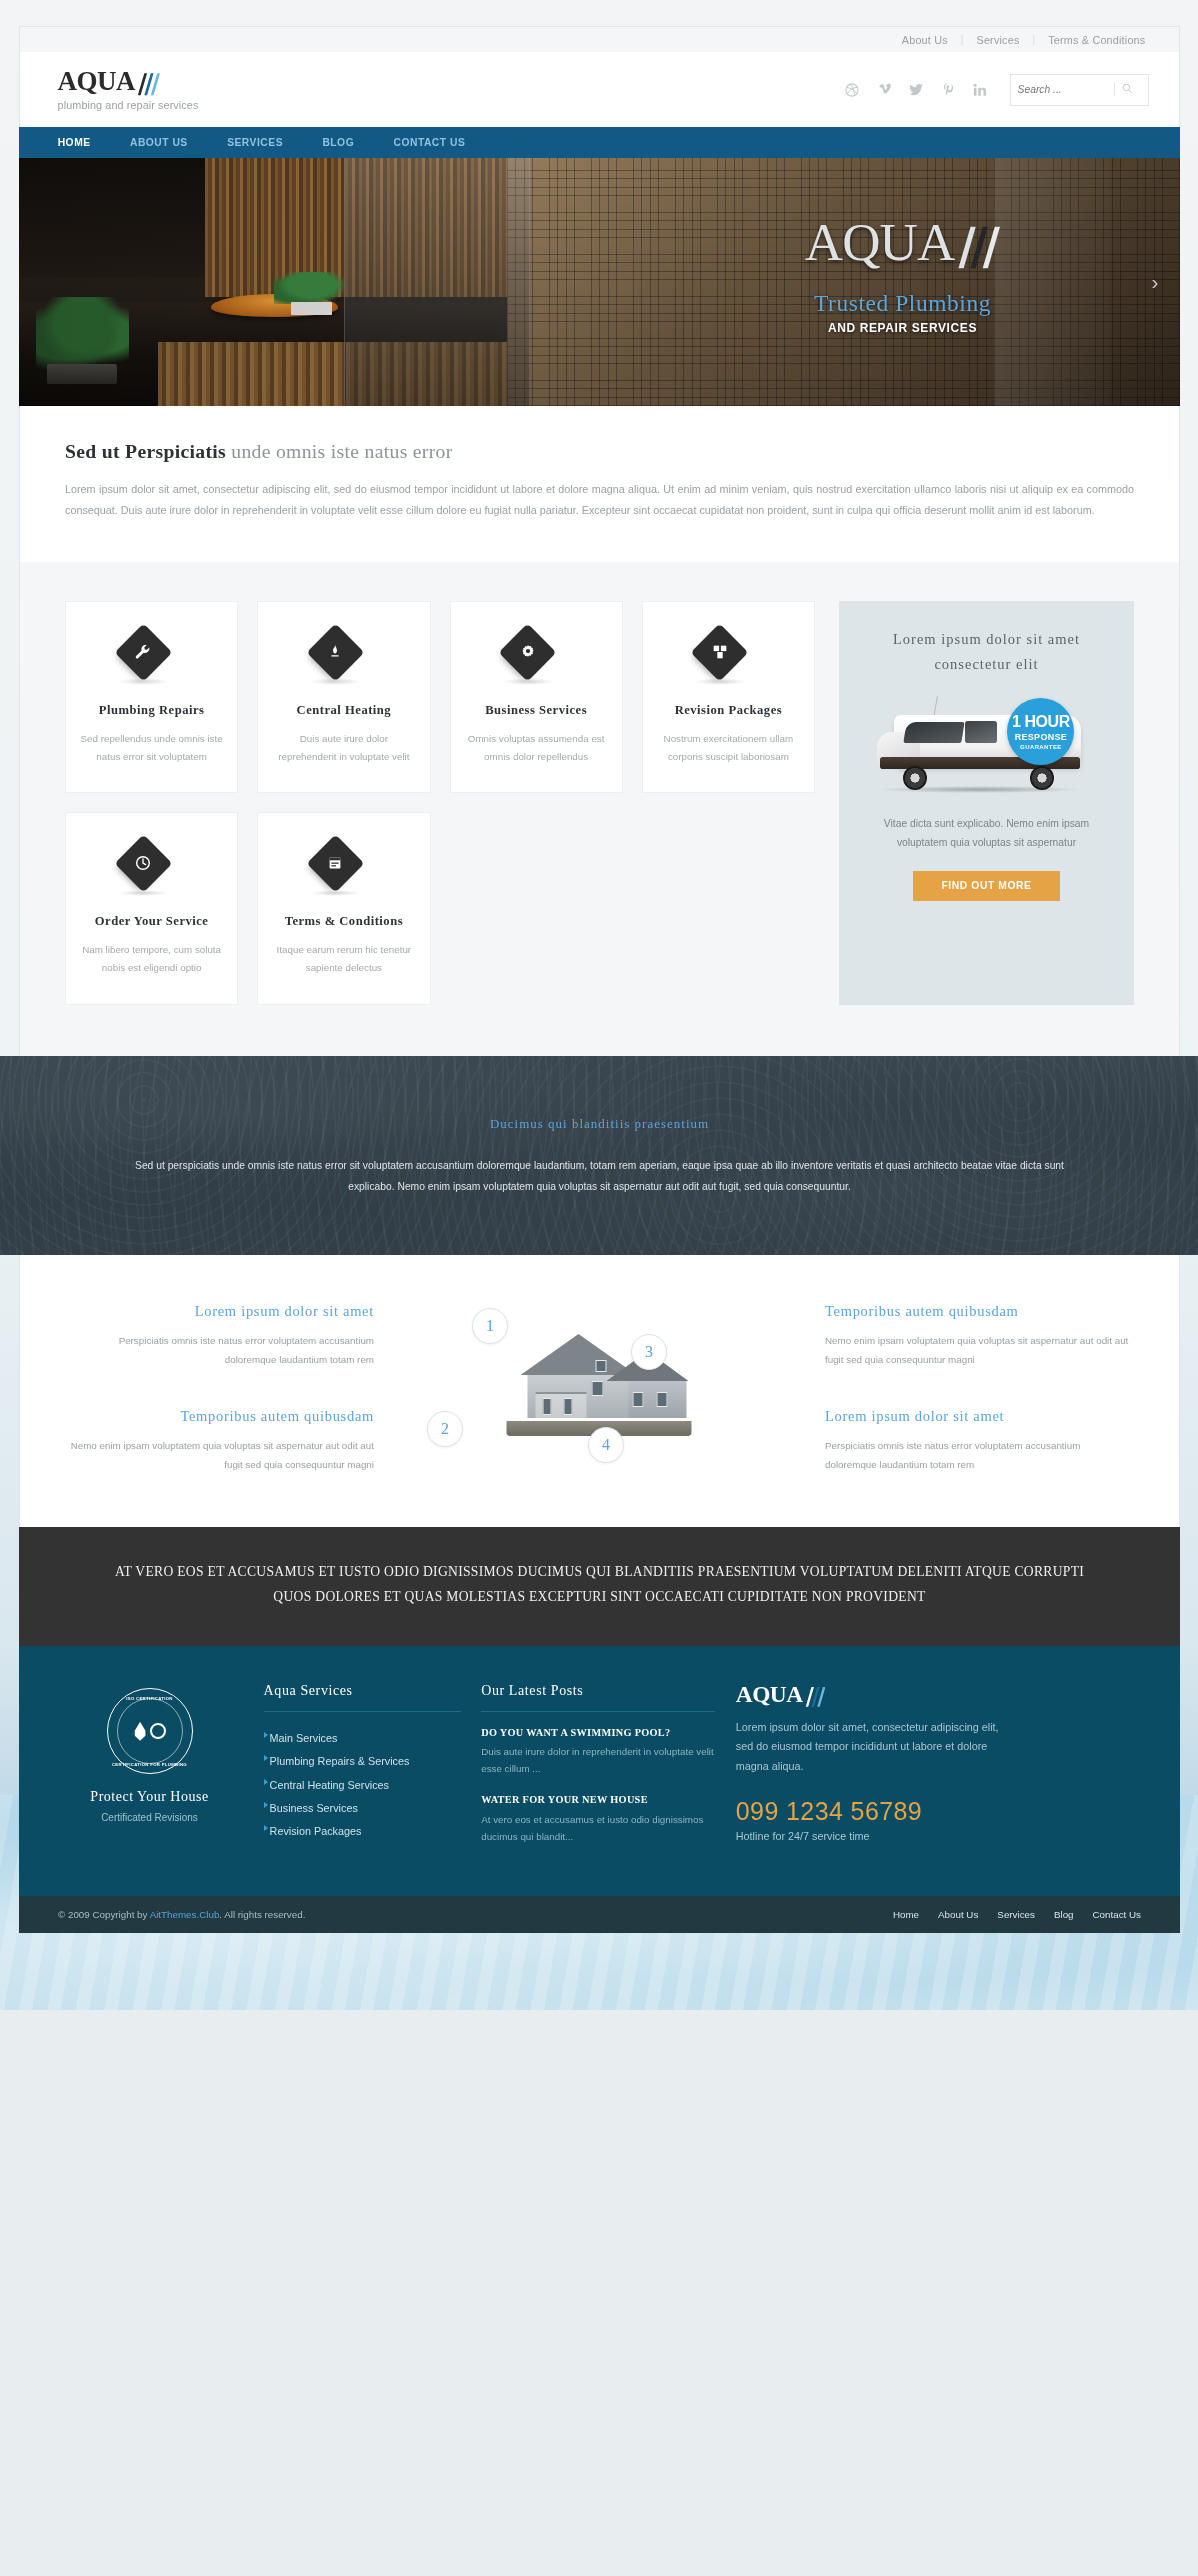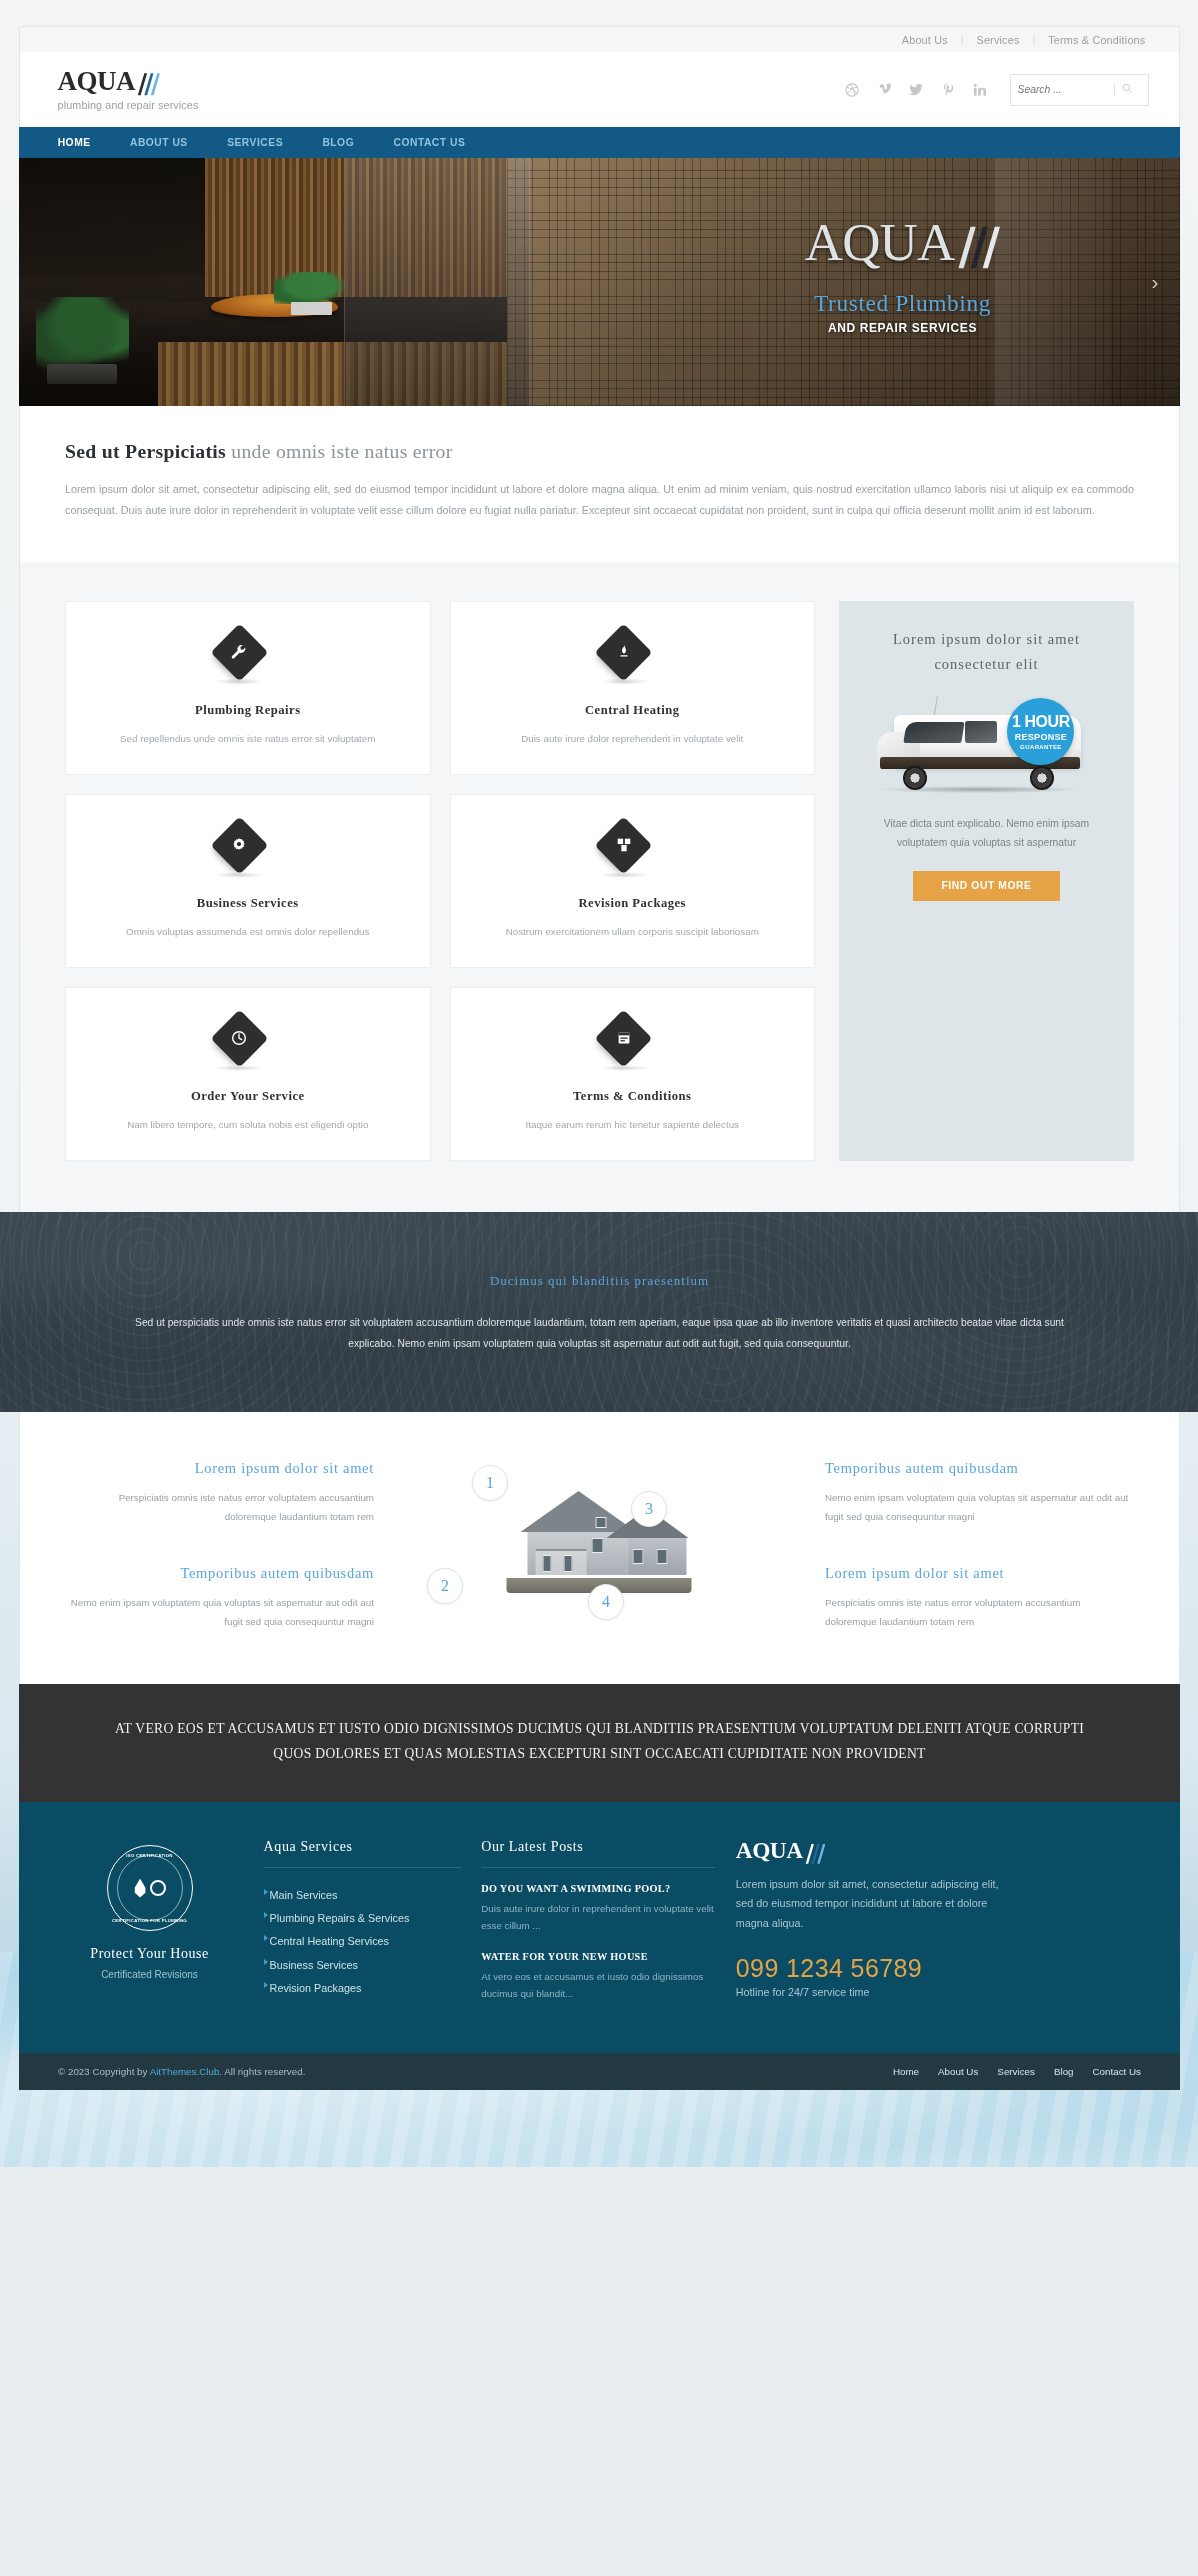--- a/index.html
+++ b/index.html
@@ -273,21 +273,21 @@
     background: #f4f6f7;
     border-left:0.9px solid #e3e6e8;
     border-right:0.9px solid #e3e6e8;
     padding: 39px 45px 51px 45px;
     display: flex;
     gap: 24px;
   }
   .svc-grid {
     flex: 1;
     display: grid;
-    grid-template-columns: repeat(2, 1fr);
+    grid-template-columns: repeat(4, 1fr);
     gap: 19px;
   }
   .svc-card {
     background: #fff;
     border: 0.9px solid #eceeef;
     padding: 24px 13px 26px 13px;
     text-align: center;
   }
   .svc-icon-wrap {
     position: relative;
@@ -1045,21 +1045,21 @@
         </span>
       </div>
       <div class="f-about">Lorem ipsum dolor sit amet, consectetur adipiscing elit, sed do eiusmod tempor incididunt ut labore et dolore magna aliqua.</div>
       <div class="f-phone">099 1234 56789</div>
       <div class="f-phone-sub">Hotline for 24/7 service time</div>
     </div>
   </div>
 
   <div class="copy">
     <div class="copy-left">
-      <span>© 2023 Copyright by </span><a href="#">AitThemes.Club</a><span>. All rights reserved.</span>
+      <span>© 2009 Copyright by </span><a href="#">AitThemes.Club</a><span>. All rights reserved.</span>
     </div>
     <div class="copy-right">
       <a href="#">Home</a>
       <a href="#">About Us</a>
       <a href="#">Services</a>
       <a href="#">Blog</a>
       <a href="#">Contact Us</a>
     </div>
   </div>
 </div>

